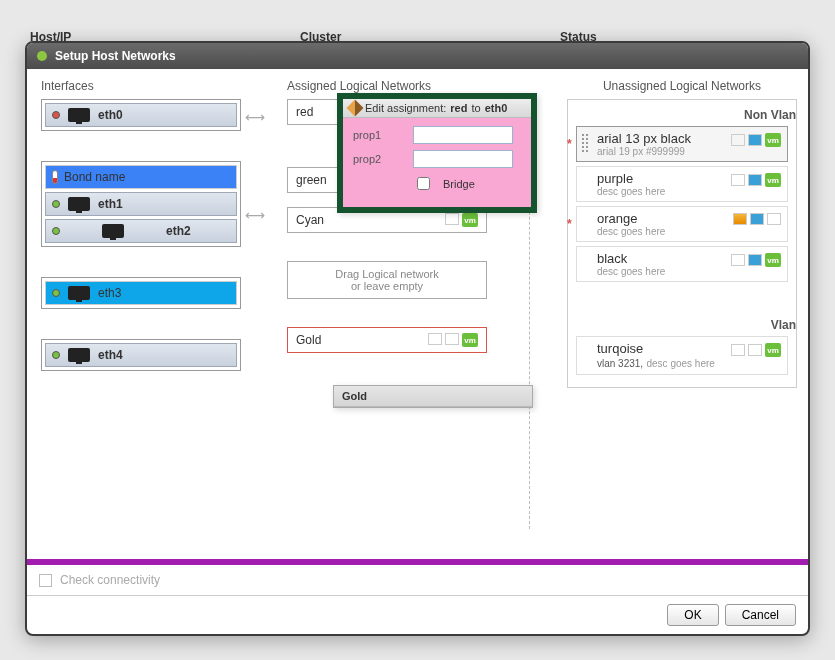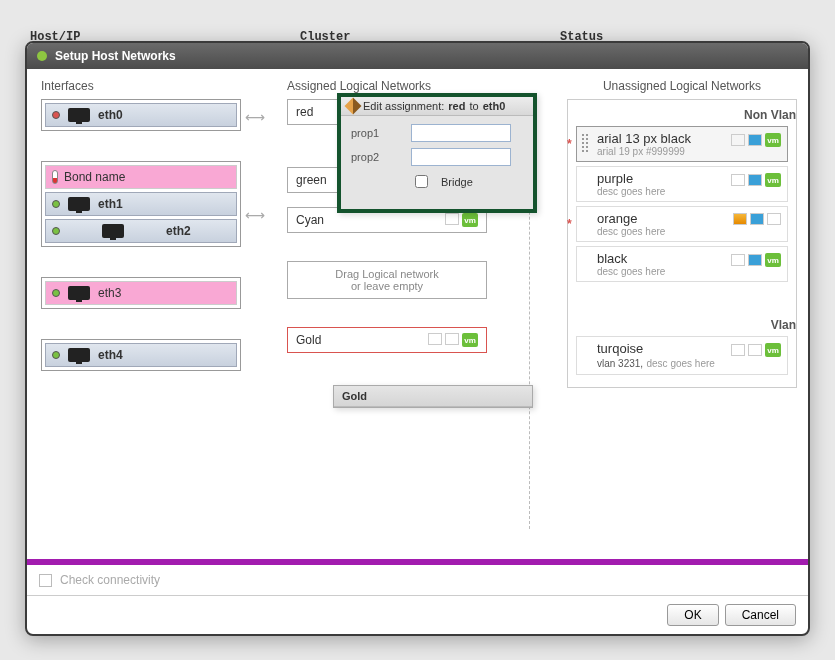--- a/index.html
+++ b/index.html
@@ -14,21 +14,21 @@
     color: #333;
   }
   .backdrop {
     width: 835px;
     height: 660px;
     position: relative;
   }
   .bg-columns {
     position: absolute;
     top: 30px; left: 20px; right: 0; height: 20px;
-    color: #333; font-weight: bold; font-family: Liberation Mono, monospace;
+    color: #333; font-weight: bold;
   }
   .bg-columns span { position: absolute; }
 
   
   .dialog {
     position: absolute;
     top: 41px;
     left: 25px;
     width: 785px;
     height: 595px;
@@ -121,21 +121,21 @@
     background: #222;
   }
   .bond-title {
     padding: 4px 6px;
     font-weight: normal;
     color: #333;
     display: flex;
     align-items: center;
     gap: 6px;
     border: 1px solid #ccc;
-    background: #f9a8d4;
+    background: #3b82f6;
     margin-bottom: 3px;
   }
   .temp-icon {
     width: 6px; height: 14px; border: 1px solid #888; border-radius: 3px;
     background: linear-gradient(#fff 60%, #d33 60%);
   }
 
   
   .assign-box, .drop-box {
     border: 1px solid #aaa;
@@ -227,22 +227,22 @@
   
   .arrow-h {
     position: absolute;
     color: #aaa;
     font-size: 14px;
   }
 
   
   .popover {
     position: absolute;
-    background: #e5e5e5;
-    border: 4px solid #14532d;
+    background: #f9a8d4;
+    border: 6px solid #14532d;
     box-shadow: 2px 2px 6px rgba(0,0,0,0.15);
     font-size: 11px;
   }
   .popover .phead {
     background: linear-gradient(#ededed,#d8d8d8);
     padding: 3px 6px;
     border-bottom: 1px solid #bbb;
     display: flex;
     align-items: center;
     gap: 4px;
@@ -356,21 +356,21 @@
             </div>
             <div class="iface-row">
               <span class="status-dot status-up"></span>
               <span class="port-icon"></span>
               <span>eth2</span>
             </div>
           </div>
         </div>
 
         <div class="iface-box" style="margin-top:30px">
-          <div class="iface-row" style="background:#f9a8d4;border:1px solid #ccc;font-weight:normal">
+          <div class="iface-row" style="background:#0ea5e9;border:1px solid #ccc;font-weight:normal">
             <span class="status-dot status-up"></span>
             <span class="port-icon"></span>
             <span>eth3</span>
           </div>
         </div>
 
         <div class="iface-box" style="margin-top:30px">
           <div class="iface-row">
             <span class="status-dot status-up"></span>
             <span class="port-icon"></span>

